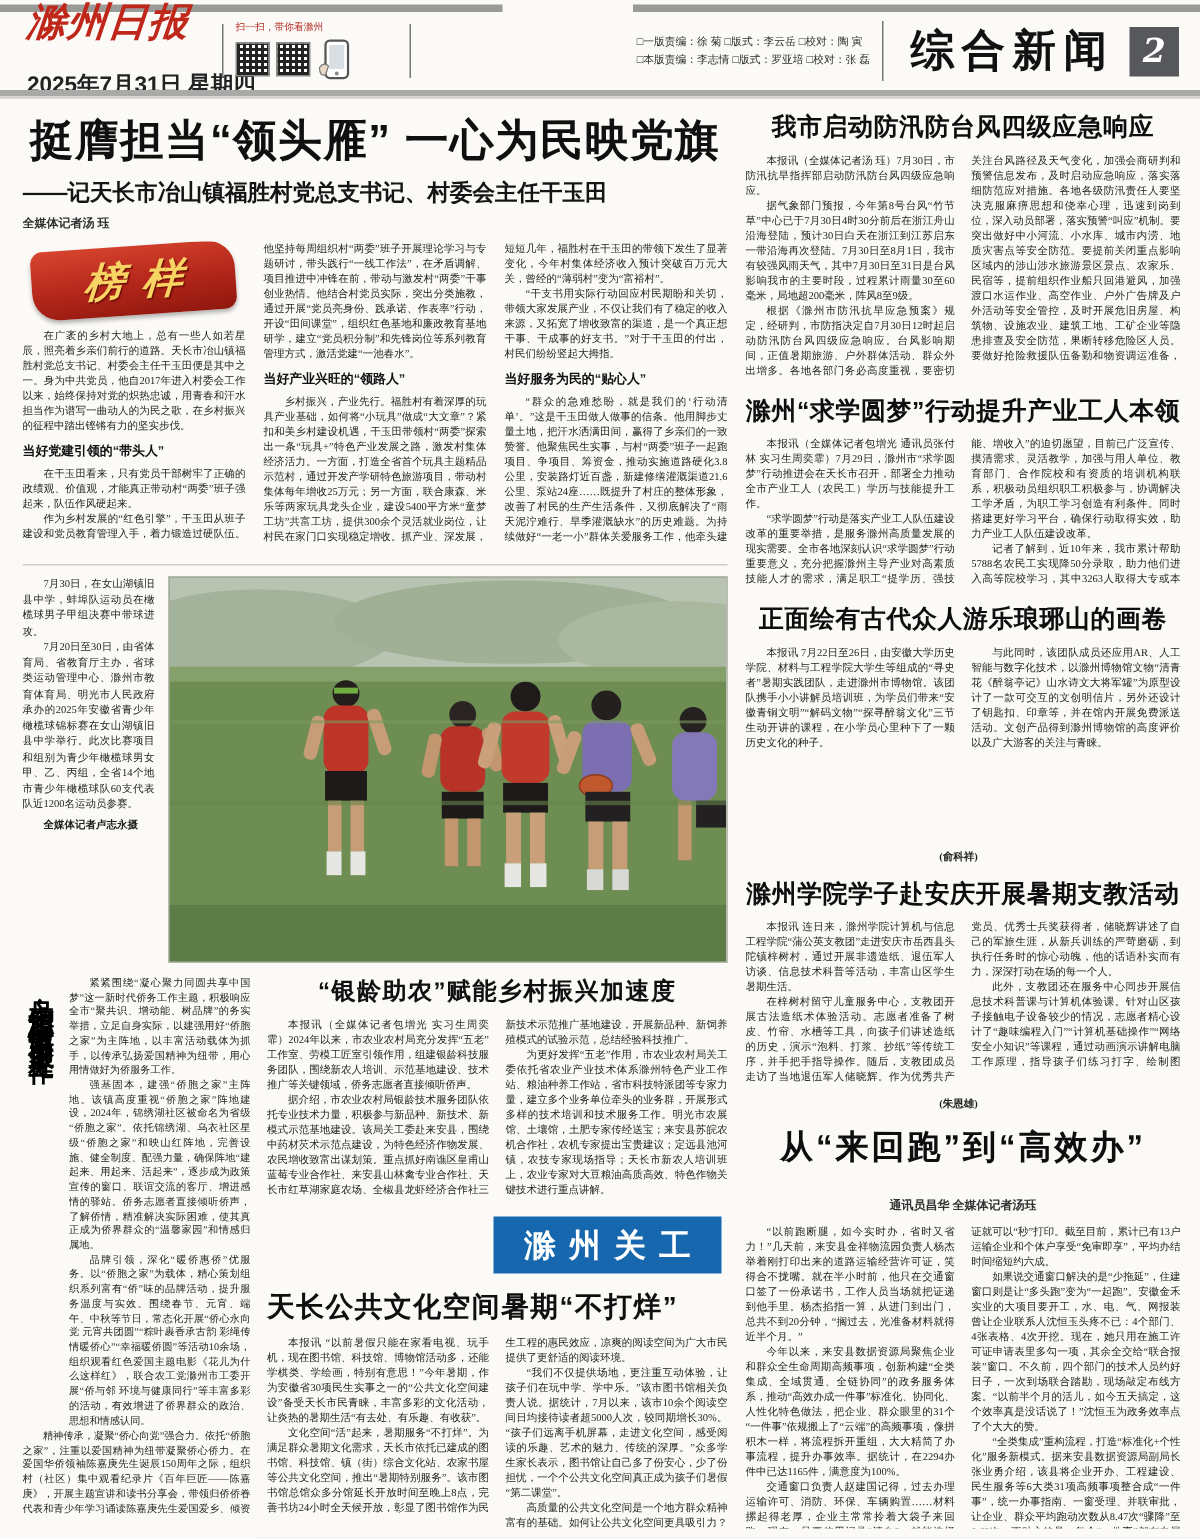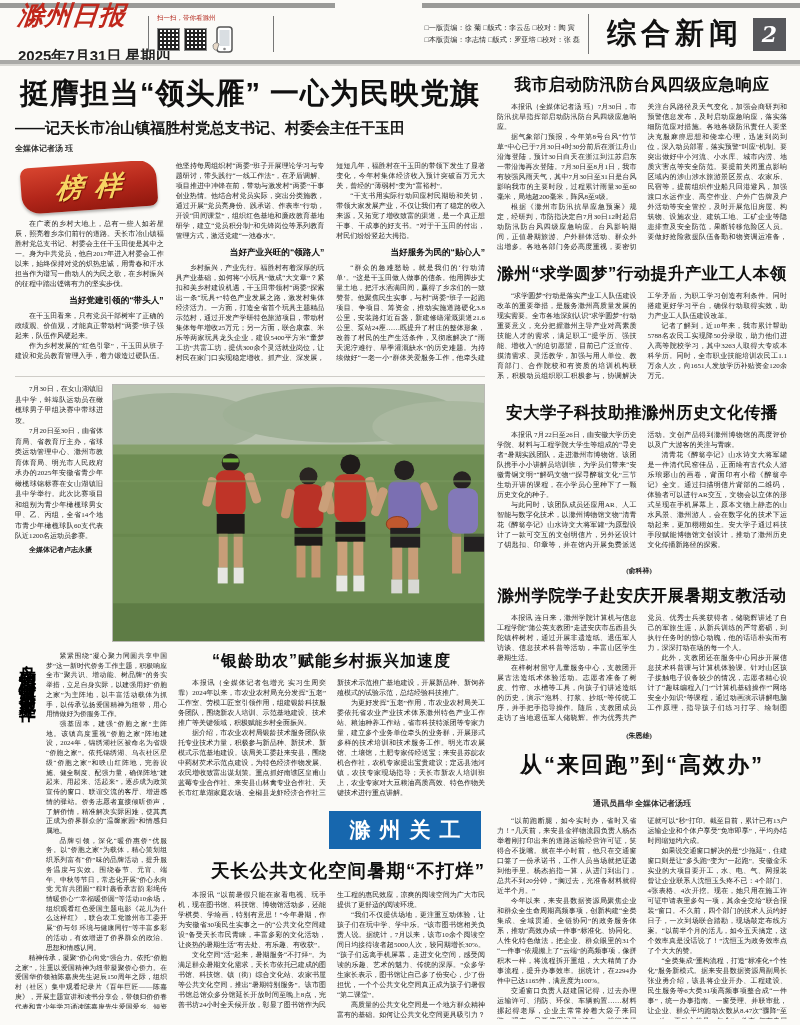--- a/index.html
+++ b/index.html
@@ -35,21 +35,21 @@
   .col-right{flex:1;min-width:0}
   
   p.para{font-size:7px;line-height:1.43;text-align:justify;text-indent:2em;color:#1d1d1d}
   .sig{font-size:7px;font-weight:bold;text-align:center;padding-right:6px;margin-top:2px}
   .hrule{border-top:1px solid #cfcdc8;margin:7px 0}
   
   .lead-title{font-family:"Liberation Sans",sans-serif;font-weight:bold;font-size:29px;text-align:center;letter-spacing:1px;color:#101010}
   .lead-subtitle{font-family:"Liberation Sans",sans-serif;font-weight:bold;font-size:15px;text-align:left;margin-top:5px;color:#151515}
   .lead-byline{font-size:8px;font-weight:bold;text-align:left;margin:5px 0 7px;color:#333}
   .lead-body{column-count:3;column-gap:12px;height:208px;overflow:hidden}
-  .sub-h{font-family:"Liberation Sans",sans-serif;font-weight:bold;font-size:8.6px;text-align:right;margin:6px 0 4px;color:#111}
+  .sub-h{font-family:"Liberation Sans",sans-serif;font-weight:bold;font-size:8.6px;text-align:left;margin:6px 0 4px;color:#111}
   .bangyang{break-inside:avoid;width:136px;height:46px;margin:3px auto 9px;background:linear-gradient(175deg,#d8452f 0%,#b3261a 55%,#8f170d 100%);border-radius:8px 18px 8px 18px;display:flex;align-items:center;justify-content:center;transform:rotate(-4deg);box-shadow:0 2px 3px rgba(0,0,0,.3)}
   .bangyang span{font-family:"DejaVu Serif",serif;font-weight:bold;font-style:italic;font-size:27px;color:#f7d463;letter-spacing:12px;text-indent:12px;text-shadow:1px 1px 1px #6d0e05;transform:skewX(-8deg)}
   
   .rugby-title{font-family:"Liberation Sans",sans-serif;font-weight:bold;font-size:21px;text-align:center;letter-spacing:2px;margin:2px 0 8px;color:#0f0f0f}
   .rugby-row{display:flex;gap:9px}
   .rugby-caption{width:88px;flex:none}
   .rugby-caption p.para{font-size:7px;line-height:1.5}
   .photo-credit{font-size:7px;font-weight:bold;text-indent:2em;margin-top:3px}
   .rugby-photo{flex:1;height:258px;border:1px solid #b9b9b4;background:#7d9465}
   
@@ -57,21 +57,21 @@
   .wuyi{width:152px;flex:none}
   .wuyi-inner{display:flex;gap:7px;height:300px;overflow:hidden}
   .wuyi-title{writing-mode:vertical-rl;text-orientation:upright;font-family:"Liberation Sans",sans-serif;font-weight:bold;font-size:17px;letter-spacing:3px;color:#000;width:24px;flex:none}
   .wuyi-body{flex:1;overflow:hidden}
   .wuyi-body p.para,.wuyi-tail p.para{font-size:6.8px}
   .wuyi-tail{height:56px;overflow:hidden;margin-top:2px}
   .mid-col{flex:1;min-width:0}
   .yl-title{font-family:"Liberation Sans",sans-serif;font-weight:bold;font-size:16px;text-align:center;letter-spacing:1px;margin-bottom:6px;color:#101010}
   .yl-body{column-count:2;column-gap:11px;height:124px;overflow:hidden}
   .banner-blue{width:152px;height:38px;margin:9px 4px 9px auto;background:#1767ae;color:#fff;display:flex;align-items:center;justify-content:center;font-family:Liberation Serif, serif;font-weight:bold;font-size:21px;letter-spacing:9px;text-indent:9px}
-  .tc-title{font-family:"Liberation Sans",sans-serif;font-weight:bold;font-size:18.5px;text-align:right;letter-spacing:1px;margin:2px 0 7px;color:#0f0f0f}
+  .tc-title{font-family:"Liberation Sans",sans-serif;font-weight:bold;font-size:18.5px;text-align:left;letter-spacing:1px;margin:2px 0 7px;color:#0f0f0f}
   .tc-body{column-count:2;column-gap:11px;height:138px;overflow:hidden}
   
   .r-art{margin-bottom:9px}
   .r-title{font-family:"Liberation Sans",sans-serif;font-weight:bold;font-size:16.5px;text-align:center;letter-spacing:0.5px;margin-bottom:6px;color:#0e0e0e}
   .r-body{column-count:2;column-gap:11px;overflow:hidden}
   .h-flood{height:152px}.h-qiuxue{height:102px}.h-anda{height:134px}.h-zhijiao{height:116px}.h-gx{height:232px}
   .r5-title{font-size:22px;letter-spacing:2px}
   .r5-byline{font-size:8px;font-weight:bold;text-align:center;margin:18px 0 7px;color:#333}
 </style>
 </head>
@@ -240,21 +240,21 @@
           <div class="wuyi-tail">
             <p class="para">精神传承，凝聚“侨心向党”强合力。依托“侨胞之家”，注重以爱国精神为纽带凝聚侨心侨力。在爱国华侨领袖陈嘉庚先生诞辰150周年之际，组织村（社区）集中观看纪录片《百年巨匠——陈嘉庚》，开展主题宣讲和读书分享会，带领归侨侨眷代表和青少年学习诵读陈嘉庚先生爱国爱乡、倾资兴学的光辉事迹，有效激发了侨界群众“侨心向党、团结奋斗”的强大合力，引导大家身体力行传承实践“嘉庚精神”，为圆好最大同心圆注入强大的精神动力。</p>
           </div>
 
         </article>
 
         <div class="mid-col">
           <article>
             <h2 class="yl-title">“银龄助农”赋能乡村振兴加速度</h2>
             <div class="yl-body">
-                <p class="para">本报讯（全媒体记者包增光 实习生周奕霏）2024年以来，市农业农村局充分发挥“五老”工作室、劳模工匠室引领作用，组建银龄科技服务团队，围绕新农人培训、示范基地建设、技术推广等关键领域，积极赋能乡村全面振兴。</p>
+                <p class="para">本报讯（全媒体记者包增光 实习生周奕霏）2024年以来，市农业农村局充分发挥“五老”工作室、劳模工匠室引领作用，组建银龄科技服务团队，围绕新农人培训、示范基地建设、技术推广等关键领域，侨务志愿者直接倾听侨声。</p>
                 <p class="para">据介绍，市农业农村局银龄技术服务团队依托专业技术力量，积极参与新品种、新技术、新模式示范基地建设。该局关工委赴来安县，围绕中药材芡术示范点建设，为特色经济作物发展、农民增收致富出谋划策。重点抓好南谯区皇甫山蓝莓专业合作社、来安县山林禽专业合作社、天长市红草湖家庭农场、全椒县龙虾经济合作社三新技术示范推广基地建设，开展新品种、新饲养殖模式的试验示范，总结经验科技推广。</p>
                 <p class="para">为更好发挥“五老”作用，市农业农村局关工委依托省农业产业技术体系滁州特色产业工作站、粮油种养工作站，省市科技特派团等专家力量，建立多个业务单位牵头的业务群，开展形式多样的技术培训和技术服务工作。明光市农展馆、土壤馆，土肥专家传经送宝；来安县苏皖农机合作社，农机专家提出宝贵建议；定远县池河镇，农技专家现场指导；天长市新农人培训班上，农业专家对大豆粮油高质高效、特色作物关键技术进行重点讲解。</p>
               </div>
           </article>
           <div class="banner-blue">滁州关工</div>
           <article>
             <h2 class="tc-title">天长公共文化空间暑期“不打烊”</h2>
             <div class="tc-body">
                 <p class="para">本报讯 “以前暑假只能在家看电视、玩手机，现在图书馆、科技馆、博物馆活动多，还能学棋类、学绘画，特别有意思！”今年暑期，作为安徽省30项民生实事之一的“公共文化空间建设”备受天长市民青睐，丰富多彩的文化活动，让炎热的暑期生活“有去处、有乐趣、有收获”。</p>
                 <p class="para">文化空间“活”起来，暑期服务“不打烊”。为满足群众暑期文化需求，天长市依托已建成的图书馆、科技馆、镇（街）综合文化站、农家书屋等公共文化空间，推出“暑期特别服务”。该市图书馆总馆众多分馆延长开放时间至晚上8点，完善书坊24小时全天候开放，彰显了图书馆作为民生工程的惠民效应，凉爽的阅读空间为广大市民提供了更舒适的阅读环境。</p>
@@ -275,31 +275,31 @@
         <div class="r-body h-flood">
             <p class="para">本报讯（全媒体记者汤 珏）7月30日，市防汛抗旱指挥部启动防汛防台风四级应急响应。</p>
             <p class="para">据气象部门预报，今年第8号台风“竹节草”中心已于7月30日4时30分前后在浙江舟山沿海登陆，预计30日白天在浙江到江苏启东一带沿海再次登陆。7月30日至8月1日，我市有较强风雨天气，其中7月30日至31日是台风影响我市的主要时段，过程累计雨量30至60毫米，局地超200毫米，阵风8至9级。</p>
             <p class="para">根据《滁州市防汛抗旱应急预案》规定，经研判，市防指决定自7月30日12时起启动防汛防台风四级应急响应。台风影响期间，正值暑期旅游、户外群体活动、群众外出增多。各地各部门务必高度重视，要密切关注台风路径及天气变化，加强会商研判和预警信息发布，及时启动应急响应，落实落细防范应对措施。各地各级防汛责任人要坚决克服麻痹思想和侥幸心理，迅速到岗到位，深入动员部署，落实预警“叫应”机制。要突出做好中小河流、小水库、城市内涝、地质灾害点等安全防范。要提前关闭重点影响区域内的涉山涉水旅游景区景点、农家乐、民宿等，提前组织作业船只回港避风，加强渡口水运作业、高空作业、户外广告牌及户外活动等安全管控，及时开展危旧房屋、构筑物、设施农业、建筑工地、工矿企业等隐患排查及安全防范，果断转移危险区人员。要做好抢险救援队伍备勤和物资调运准备，全力保障人民群众生命财产安全，最大程度减轻灾害损失。</p>
           </div>
       </article>
 
       <article class="r-art">
         <h2 class="r-title">滁州“求学圆梦”行动提升产业工人本领</h2>
         <div class="r-body h-qiuxue">
+            <p class="para">本报讯（全媒体记者包增光 通讯员张付林 实习生周奕霏）7月29日，滁州市“求学圆梦”行动推进会在天长市召开，部署全力推动全市产业工人（农民工）学历与技能提升工作。</p>
             <p class="para">“求学圆梦”行动是落实产业工人队伍建设改革的重要举措，是服务滁州高质量发展的现实需要。全市各地深刻认识“求学圆梦”行动重要意义，充分把握滁州主导产业对高素质技能人才的需求，满足职工“提学历、强技能、增收入”的迫切愿望，目前已广泛宣传、摸清需求、灵活教学，加强与用人单位、教育部门、合作院校和有资质的培训机构联系，积极动员组织职工积极参与，协调解决工学矛盾，为职工学习创造有利条件。同时搭建更好学习平台，确保行动取得实效，助力产业工人队伍建设改革。</p>
             <p class="para">记者了解到，近10年来，我市累计帮助5788名农民工实现降50分录取，助力他们进入高等院校学习，其中3263人取得大专或本科学历。同时，全市职业技能培训农民工1.1万余人次，向1651人发放学历补贴资金120余万元。</p>
           </div>
       </article>
 
       <article class="r-art">
-        <h2 class="r-title">安大学子科技助推滁州历史文化传播</h2>
+        <h2 class="r-title">正面绘有古代众人游乐琅琊山的画卷</h2>
         <div class="r-body h-anda">
             <p class="para">本报讯 7月22日至26日，由安徽大学历史学院、材料与工程学院大学生等组成的“寻史者”暑期实践团队，走进滁州市博物馆。该团队携手小小讲解员培训班，为学员们带来“安徽青铜文明”“解码文物”“探寻醉翁文化”三节生动开讲的课程，在小学员心里种下了一颗历史文化的种子。</p>
             <p class="para">与此同时，该团队成员还应用AR、人工智能与数字化技术，以滁州博物馆文物“清青花《醉翁亭记》山水诗文大将军罐”为原型设计了一款可交互的文创明信片，另外还设计了钥匙扣、印章等，并在馆内开展免费派送活动。文创产品得到滁州博物馆的高度评价以及广大游客的关注与青睐。</p>
-            <p class="para">清青花《醉翁亭记》山水诗文大将军罐是一件清代民窑佳品，正面绘有古代众人游乐琅琊山的画卷，背面印有小楷《醉翁亭记》全文。通过扫描明信片背部的二维码，体验者可以进行AR交互，文物会以立体的形式呈现在手机屏幕上，原本文物上静态的山水风景、滁州游人，会在数字化的技术下运动起来，更加栩栩如生。安大学子通过科技手段赋能博物馆文创设计，推动了滁州历史文化传播新路径的探索。</p>
           </div>
         <p class="sig">(俞科祥)</p>
       </article>
 
       <article class="r-art">
         <h2 class="r-title">滁州学院学子赴安庆开展暑期支教活动</h2>
         <div class="r-body h-zhijiao">
             <p class="para">本报讯 连日来，滁州学院计算机与信息工程学院“蒲公英支教团”走进安庆市岳西县头陀镇梓树村，通过开展非遗造纸、退伍军人访谈、信息技术科普等活动，丰富山区学生暑期生活。</p>
             <p class="para">在梓树村留守儿童服务中心，支教团开展古法造纸术体验活动。志愿者准备了树皮、竹帘、水槽等工具，向孩子们讲述造纸的历史，演示“泡料、打浆、抄纸”等传统工序，并手把手指导操作。随后，支教团成员走访了当地退伍军人储晓辉。作为优秀共产党员、优秀士兵奖获得者，储晓辉讲述了自己的军旅生涯，从新兵训练的严苛磨砺，到执行任务时的惊心动魄，他的话语朴实而有力，深深打动在场的每一个人。</p>
             <p class="para">此外，支教团还在服务中心同步开展信息技术科普课与计算机体验课。针对山区孩子接触电子设备较少的情况，志愿者精心设计了“趣味编程入门”“计算机基础操作”“网络安全小知识”等课程，通过动画演示讲解电脑工作原理，指导孩子们练习打字、绘制图形，并讲解网络诈骗防范、个人信息保护等知识。</p>

